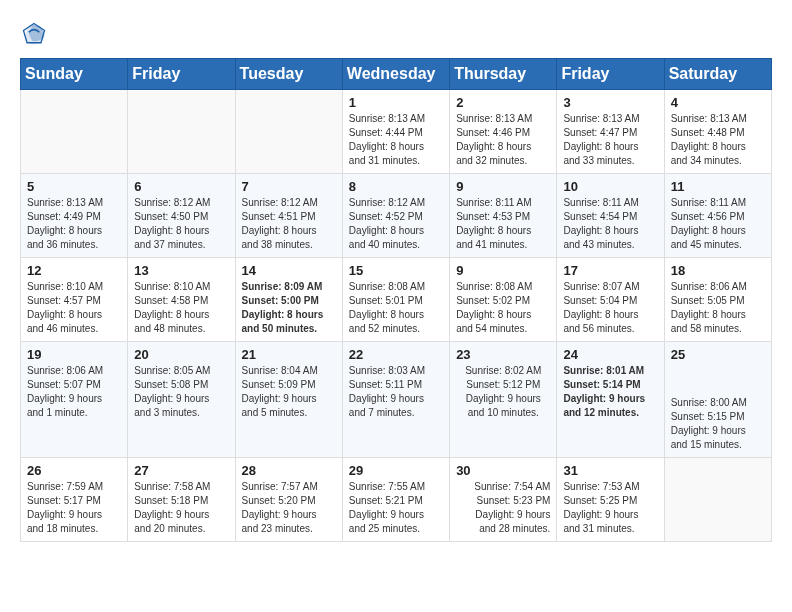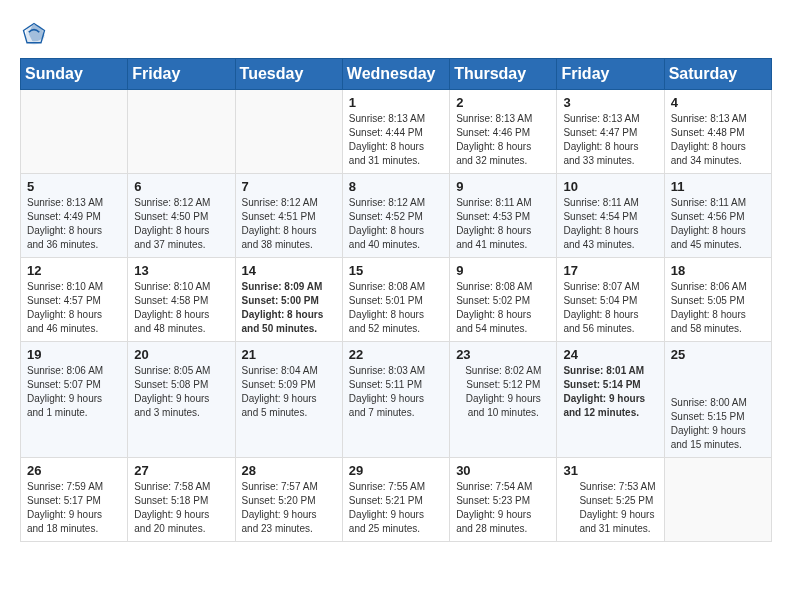--- a/index.html
+++ b/index.html
@@ -331,28 +331,28 @@
         </td>
         <td>
           <span class="day-num">29</span>
           <div class="day-info" style="white-space: pre-line;">Sunrise: 7:55 AM
 Sunset: 5:21 PM
 Daylight: 9 hours
 and 25 minutes.</div>
         </td>
         <td>
           <span class="day-num">30</span>
-          <div class="day-info" style="white-space: pre-line;">Sunrise: 7:54 AM
+          <div class="day-info" style="white-space: pre-line; text-align: right;">Sunrise: 7:54 AM
 Sunset: 5:23 PM
 Daylight: 9 hours
 and 28 minutes.</div>
         </td>
         <td>
           <span class="day-num">31</span>
-          <div class="day-info" style="white-space: pre-line; margin-left: 16px;">Sunrise: 7:53 AM
+          <div class="day-info" style="white-space: pre-line;">Sunrise: 7:53 AM
 Sunset: 5:25 PM
 Daylight: 9 hours
 and 31 minutes.</div>
         </td>
         <td class="empty-cell"></td>
       </tr>
     </tbody>
 </table>
 
 </body></html>

